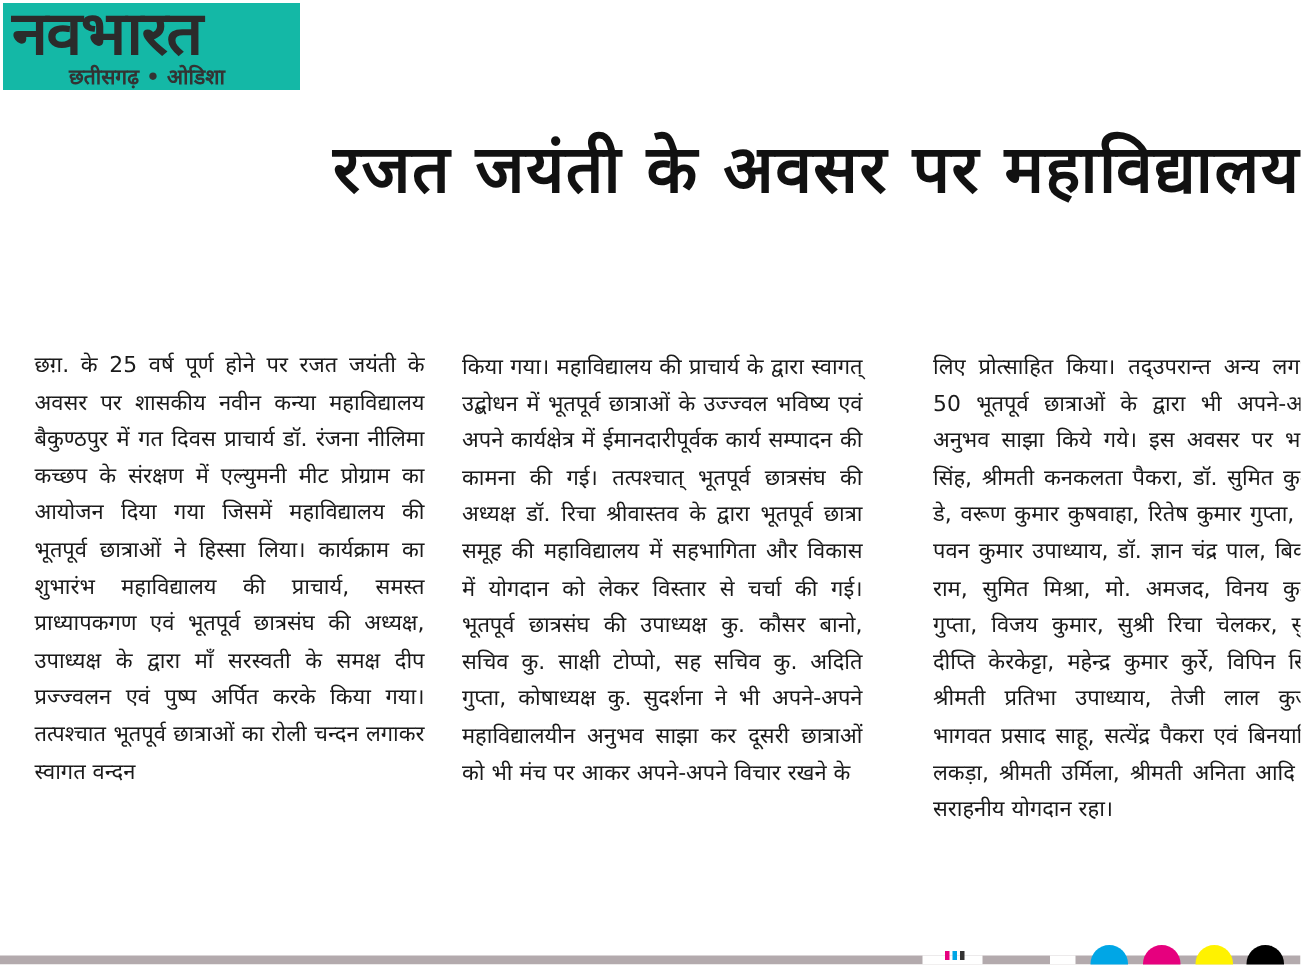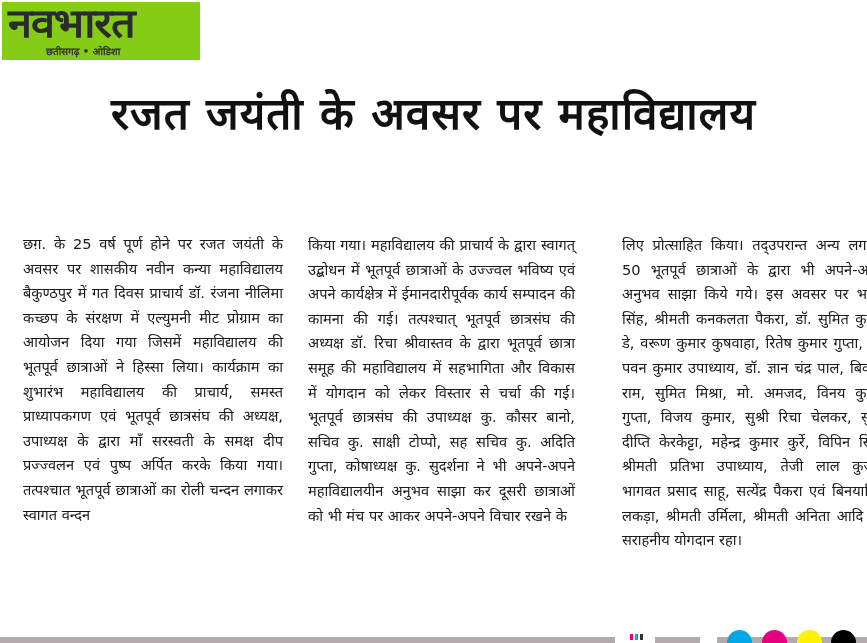--- a/index.html
+++ b/index.html
@@ -1,26 +1,26 @@
 <!DOCTYPE html>
 <html><head>
   <meta charset="utf-8">
   <style>
     * { margin: 0; padding: 0; box-sizing: border-box; }
     html, body { width: 867px; height: 643px; overflow: hidden; background: #ffffff; }
     body { position: relative; font-family: "DejaVu Sans", sans-serif; color: #1a1a1a; }
 
     .masthead { position: absolute; left: 0; top: 0; width: 867px; height: 62px; }
-    .logo-box { position: absolute; left: 2px; top: 2px; width: 198px; height: 58px; background: #84cc16; text-align: right; }
+    .logo-box { position: absolute; left: 2px; top: 2px; width: 198px; height: 58px; background: #14b8a6; text-align: right; }
     .logo-main { position: absolute; left: 6px; top: -2px; font-family: "DejaVu Sans", sans-serif; font-weight: bold;
       font-size: 40px; letter-spacing: -1px; color: #2b2b2b; line-height: 46px; transform: scaleX(1.08); transform-origin: left; }
-    .logo-sub { position: absolute; left: 44px; top: 43px; font-size: 10px; font-weight: bold; color: #333; line-height: 14px; }
+    .logo-sub { position: absolute; left: 44px; top: 43px; font-size: 14px; font-weight: bold; color: #333; line-height: 14px; }
     .edition-info { position: absolute; left: 216px; top: 10px; font-family: "DejaVu Sans", sans-serif; font-size: 15px; line-height: 21px; color: #222; }
 
-    .headline { position: absolute; left: 0; top: 84px; width: 867px; text-align: center;
+    .headline { position: absolute; left: 0; top: 84px; width: 867px; text-align: right;
       font-family: "DejaVu Sans", sans-serif; font-weight: bold; color: #111; font-size: 44px; line-height: 60px; letter-spacing: 1px; }
 
     .col { position: absolute; top: 232px; font-family: "DejaVu Sans", sans-serif; font-size: 14.6px; line-height: 24.6px;
       color: #1a1a1a; text-align: justify; }
     .col1 { left: 23px; width: 260px; }
     .col2 { left: 308px; width: 267px; top: 233px; }
     .col3 { left: 622px; width: 263px; top: 233px; }
     .byline { font-weight: bold; font-size: 15.5px; line-height: 24px; padding-bottom: 6px; border-bottom: 1.5px dotted #777; margin-bottom: 16px; }
     .col p { margin: 0; }
 

